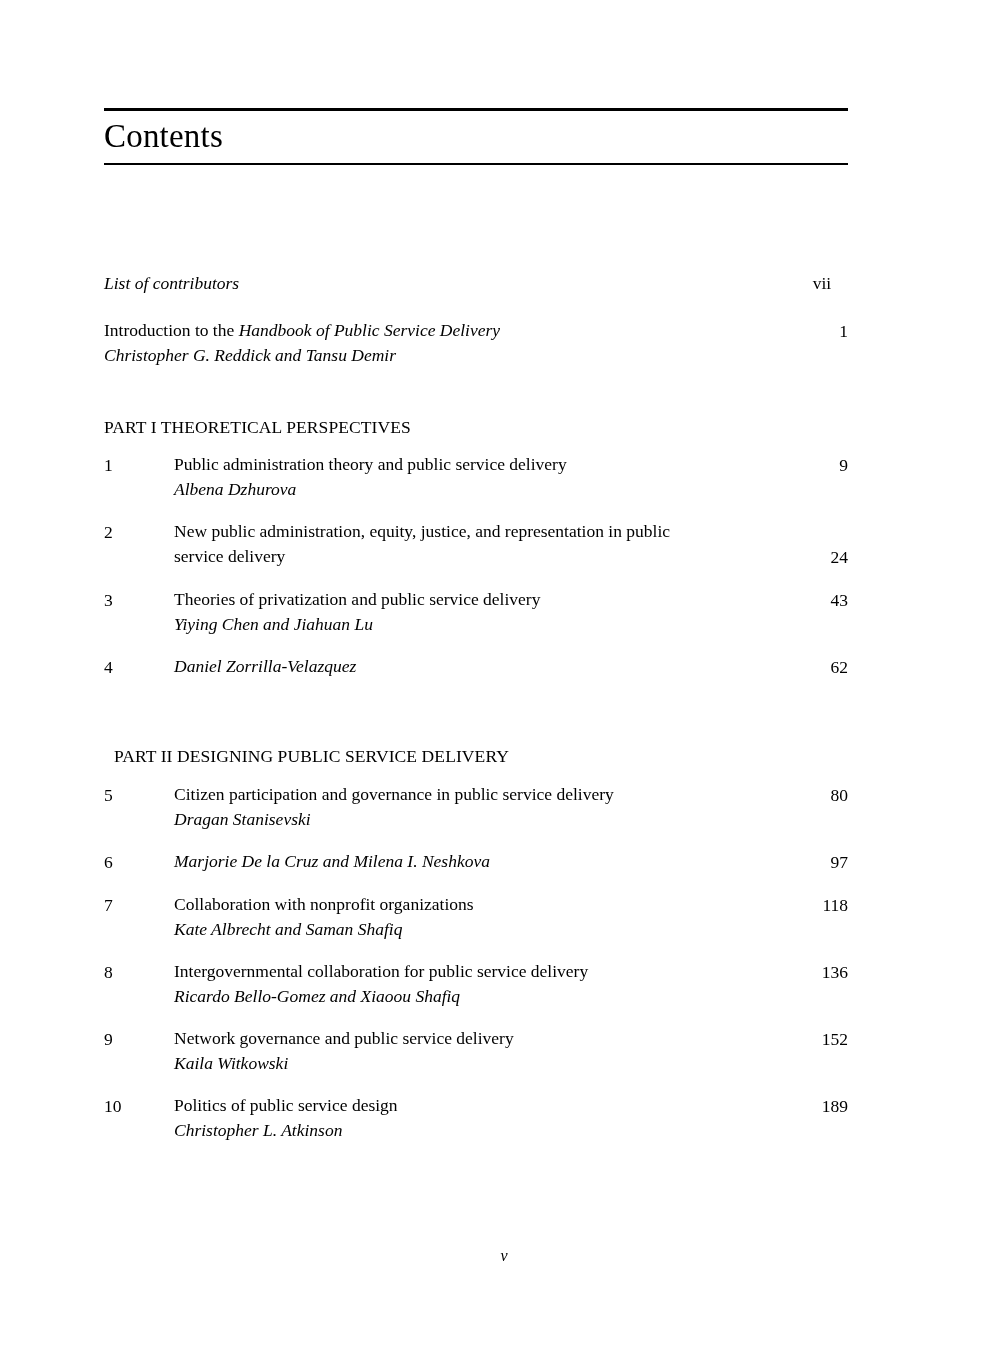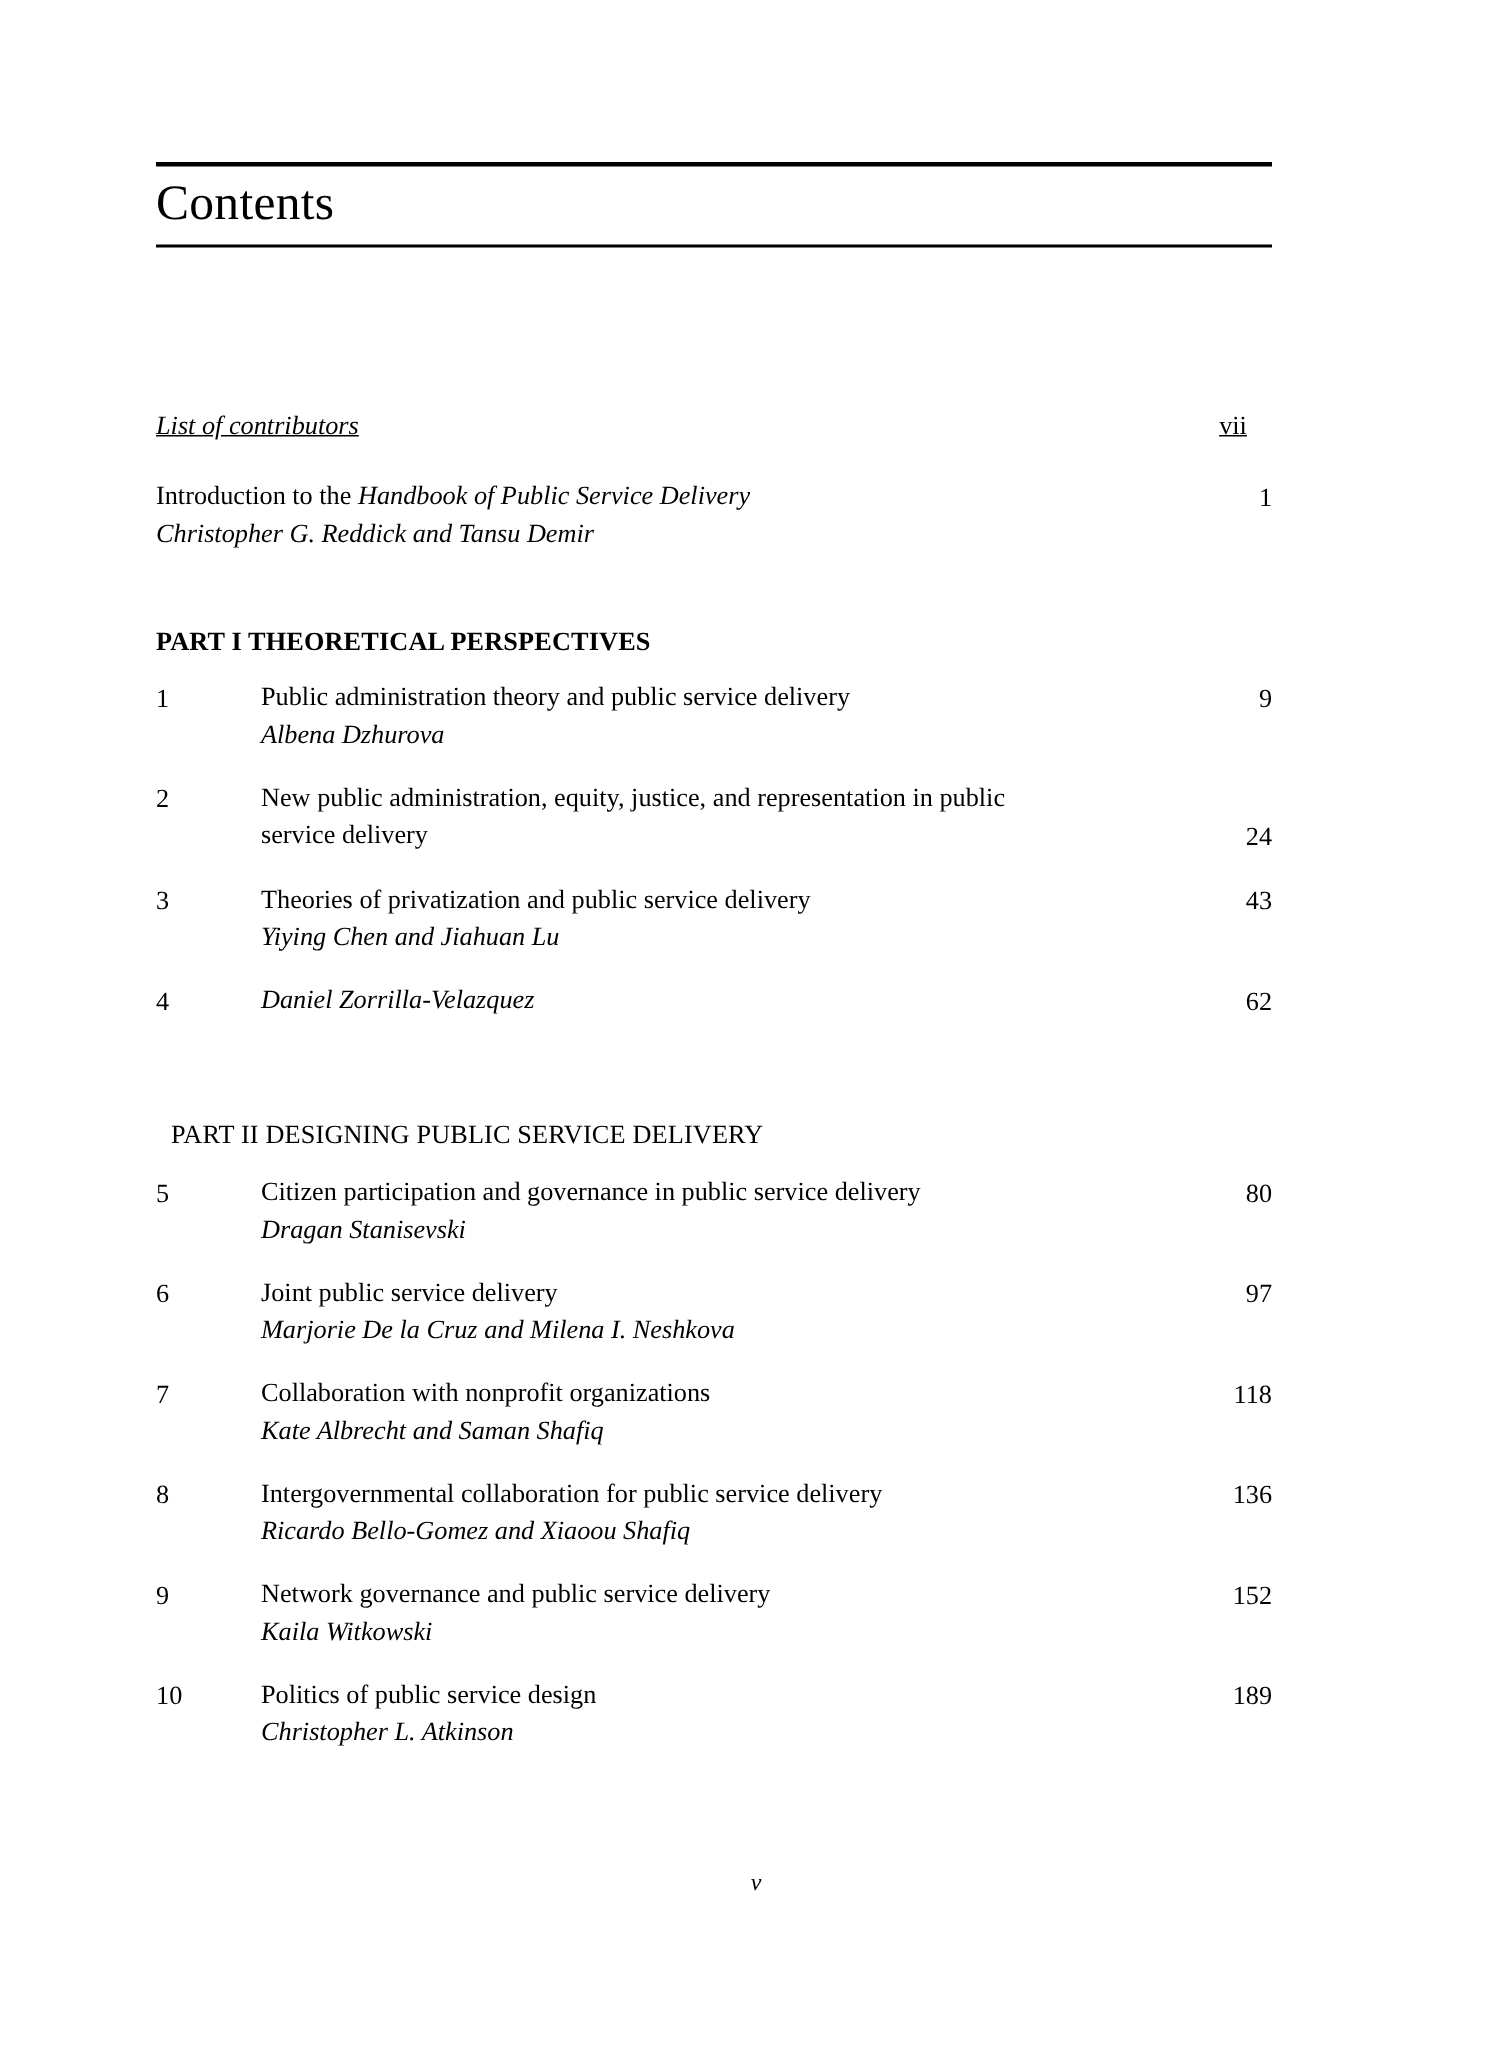--- a/index.html
+++ b/index.html
@@ -91,21 +91,20 @@
   .ital {
     font-style: italic;
   }
 
   .contrib {
     position: absolute;
     left: 104px;
     top: 270px;
     width: 744px;
     display: flex;
-    text-decoration: underline;
   }
   .contrib .label {
     flex: 1 1 auto;
     font-style: italic;
     font-size: 17.5px;
     line-height: 26px;
   }
   .contrib .pg {
     width: 52px;
     text-align: center;
@@ -132,21 +131,20 @@
     line-height: 26px;
     letter-spacing: 0.1px;
     margin: 0;
   }
 
   .part-i {
     position: absolute;
     left: 104px;
     top: 414px;
     width: 744px;
-    font-weight: bold;
   }
   .list-i {
     position: absolute;
     left: 104px;
     top: 452px;
     width: 744px;
   }
   .part-ii {
     position: absolute;
     left: 104px;
@@ -256,21 +254,20 @@
           <div class="authors">Dragan Stanisevski</div>
         </div>
         <div class="pg">80</div>
       </div>
     </div>
 
     <div class="entry">
       <div class="row">
         <div class="num">6</div>
         <div class="body">
-          <div class="title-line">Joint public service delivery</div>
           <div class="authors">Marjorie De la Cruz and Milena I. Neshkova</div>
         </div>
         <div class="pg">97</div>
       </div>
     </div>
 
     <div class="entry">
       <div class="row">
         <div class="num">7</div>
         <div class="body">

